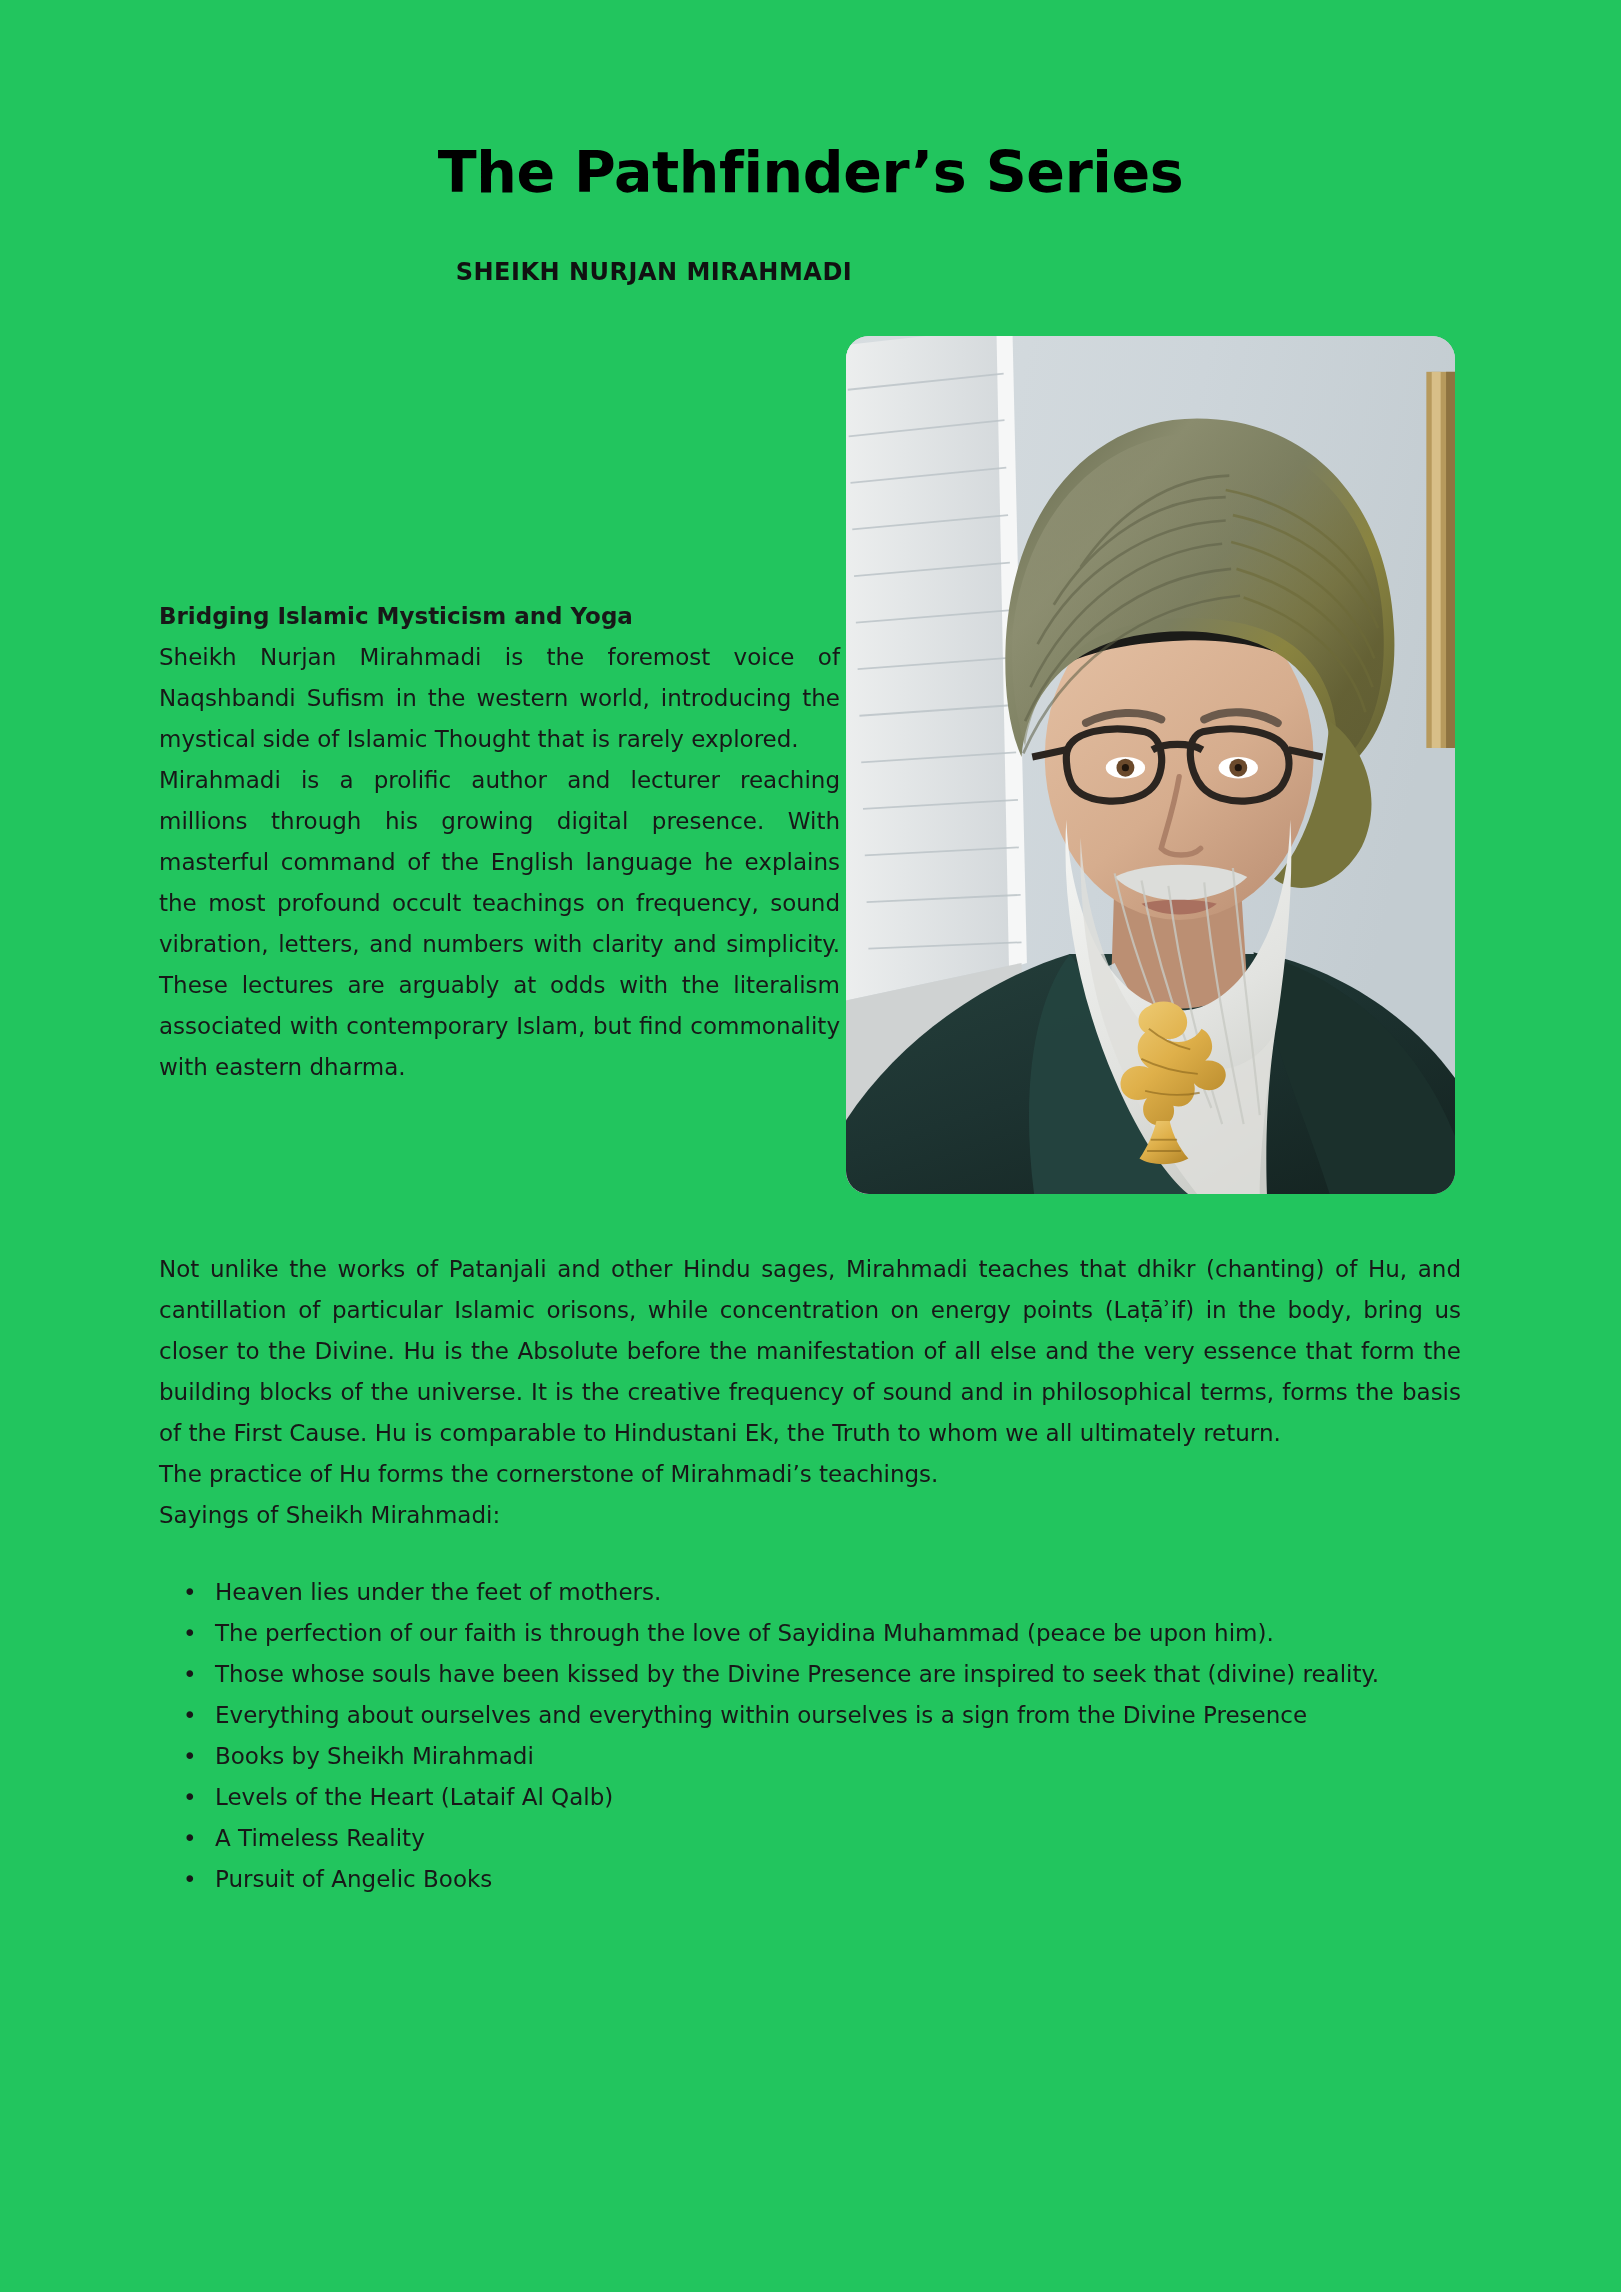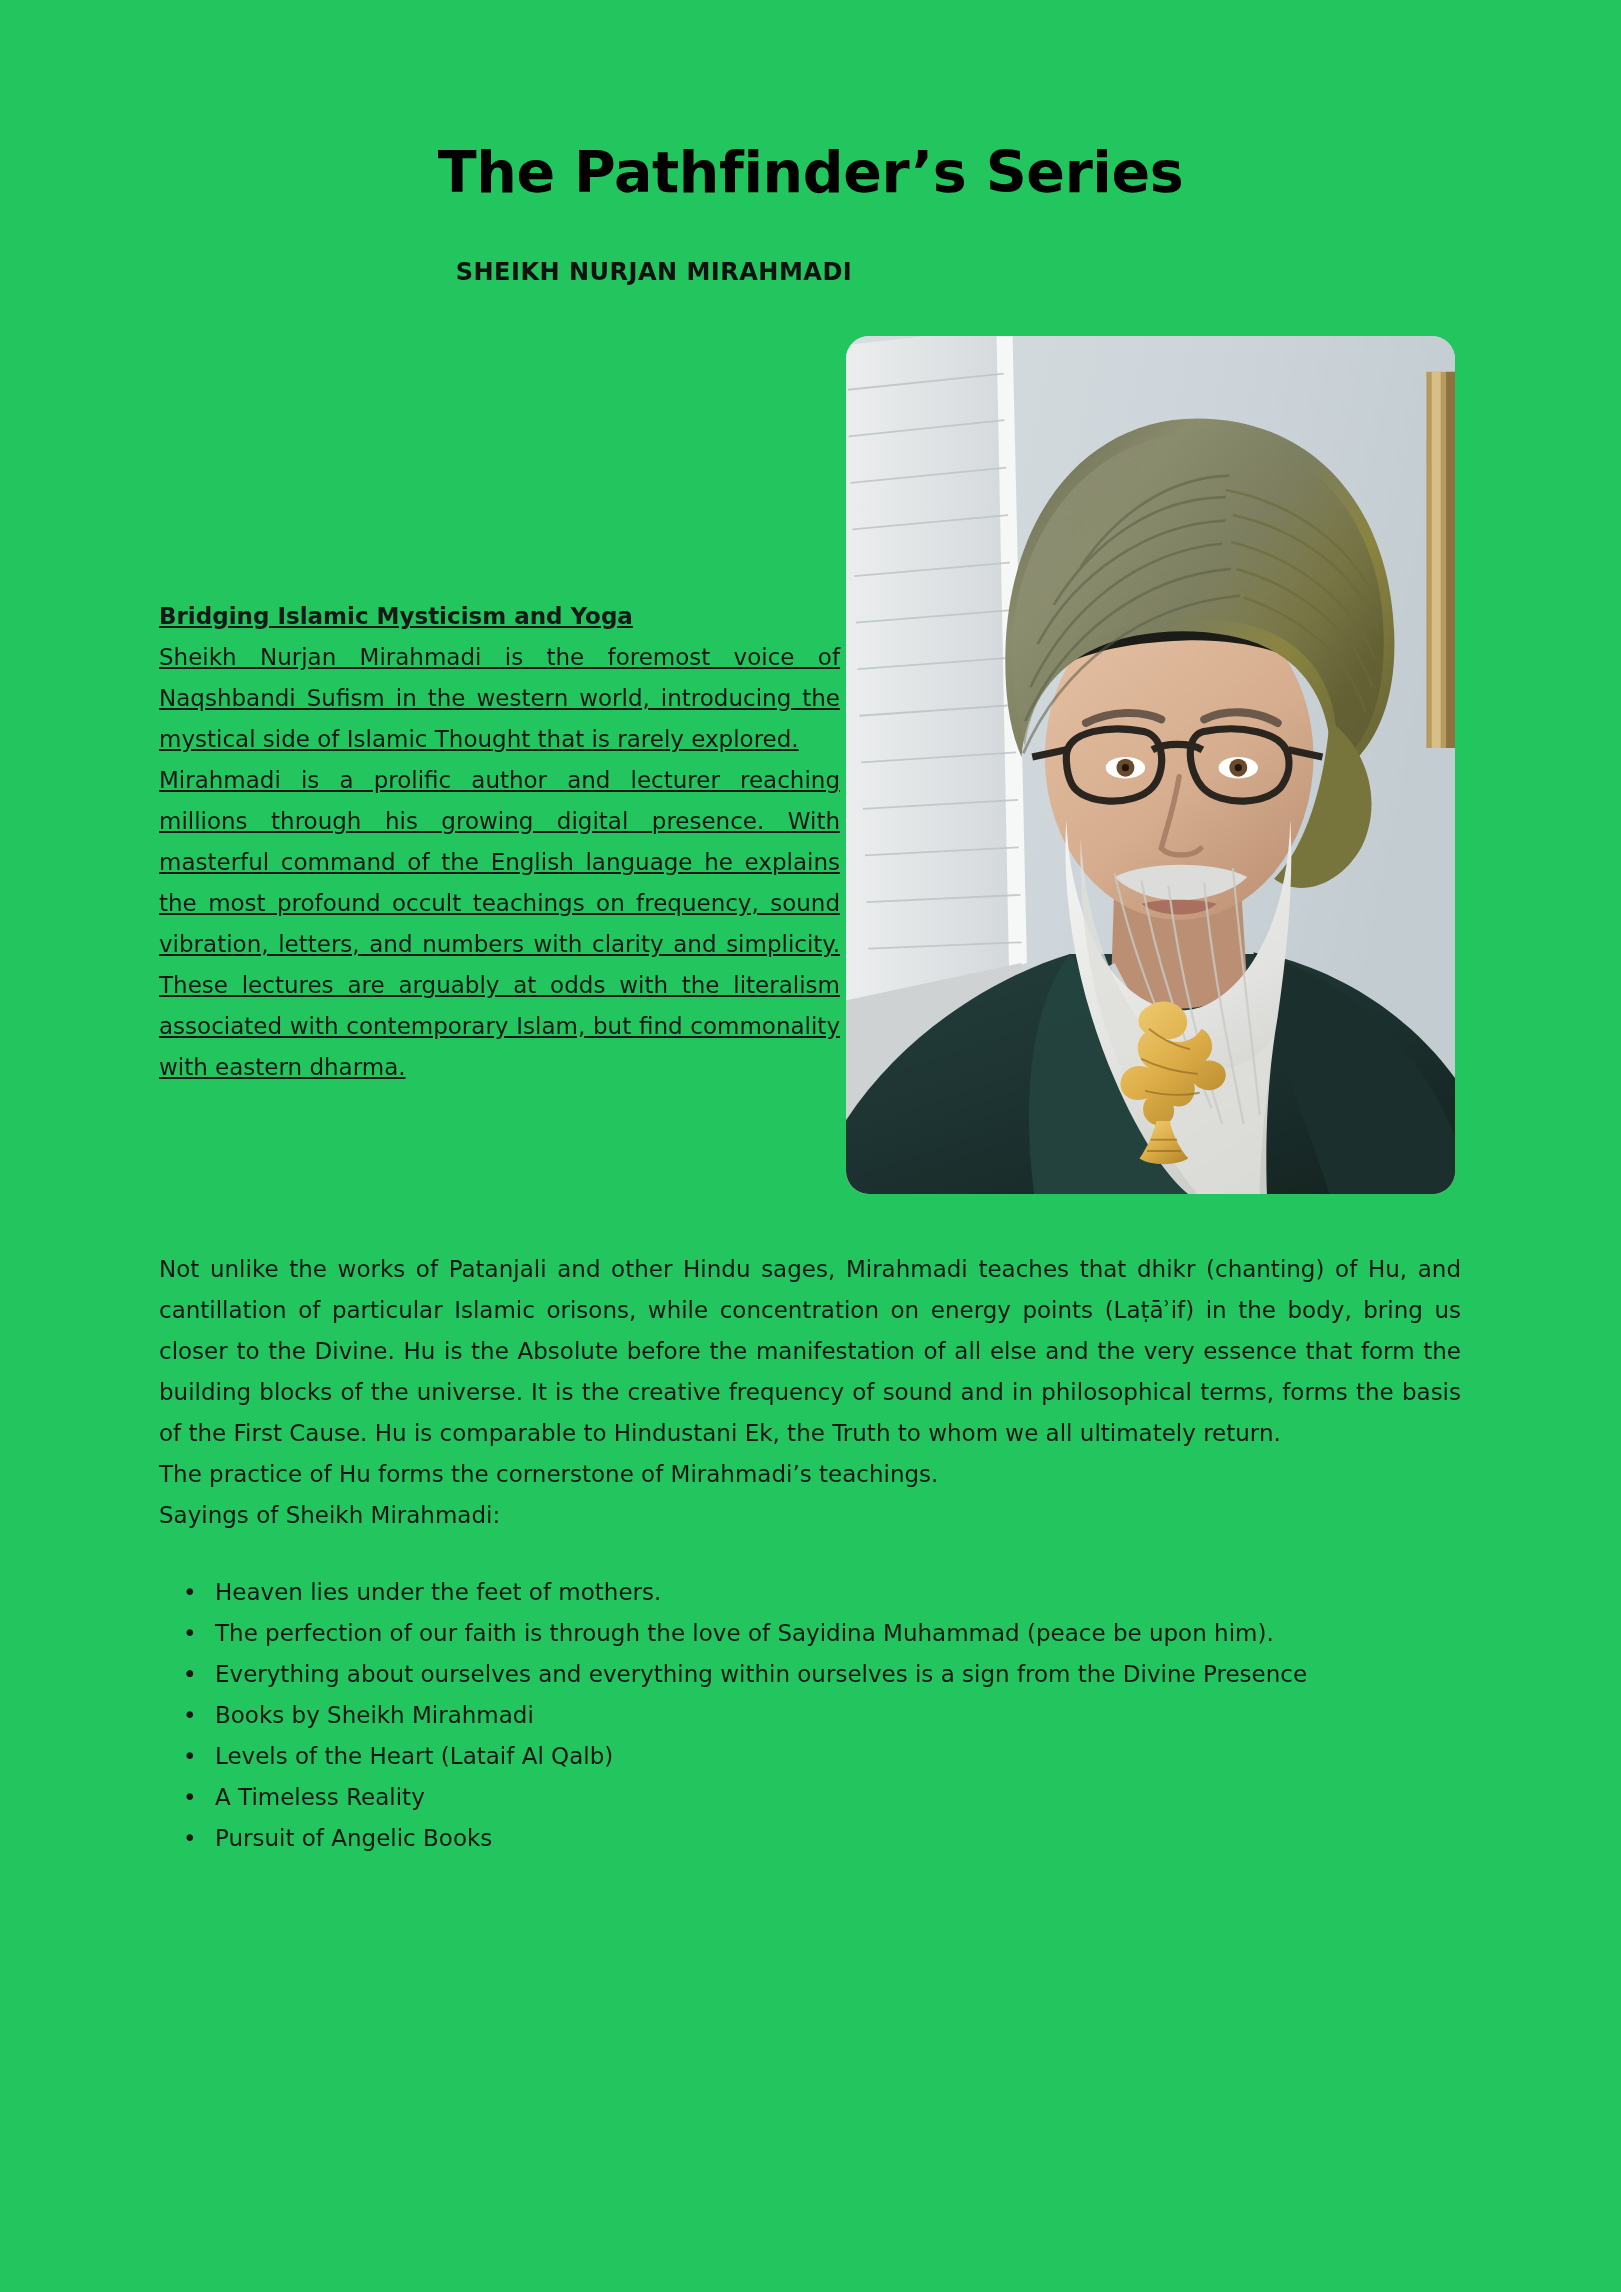--- a/index.html
+++ b/index.html
@@ -71,21 +71,21 @@
   .flow-col {
     position: absolute;
     left: 159px;
     top: 596px;
     width: 681px;
     font-size: 23px;
     line-height: 41px;
     text-align: justify;
     color: #181818;
   }
-  .flow-col p { margin: 0; text-decoration: underline; }
+  .flow-col p { margin: 0; }
   .flow-col .lede { font-weight: bold; text-align: left; }
 
   .flow-full {
     position: absolute;
     left: 159px;
     top: 1249px;
     width: 1302px;
     font-size: 23px;
     line-height: 41px;
     text-align: justify;
@@ -318,20 +318,21 @@
       <li class="short">
         <span class="bullet">•</span>
         <span>Heaven lies under the feet of mothers.</span>
       </li>
       <li>
         <span class="bullet">•</span>
         <span>The perfection of our faith is through the love of Sayidina Muhammad (peace be upon him).</span>
       </li>
       <li>
         <span class="bullet">•</span>
+        <span>Those whose souls have been kissed by the Divine Presence are inspired to seek that (divine) reality.</span>
       </li>
       <li>
         <span class="bullet">•</span>
         <span>Everything about ourselves and everything within ourselves is a sign from the Divine Presence</span>
       </li>
       <li class="short">
         <span class="bullet">•</span>
         <span>Books by Sheikh Mirahmadi</span>
       </li>
       <li class="short">

